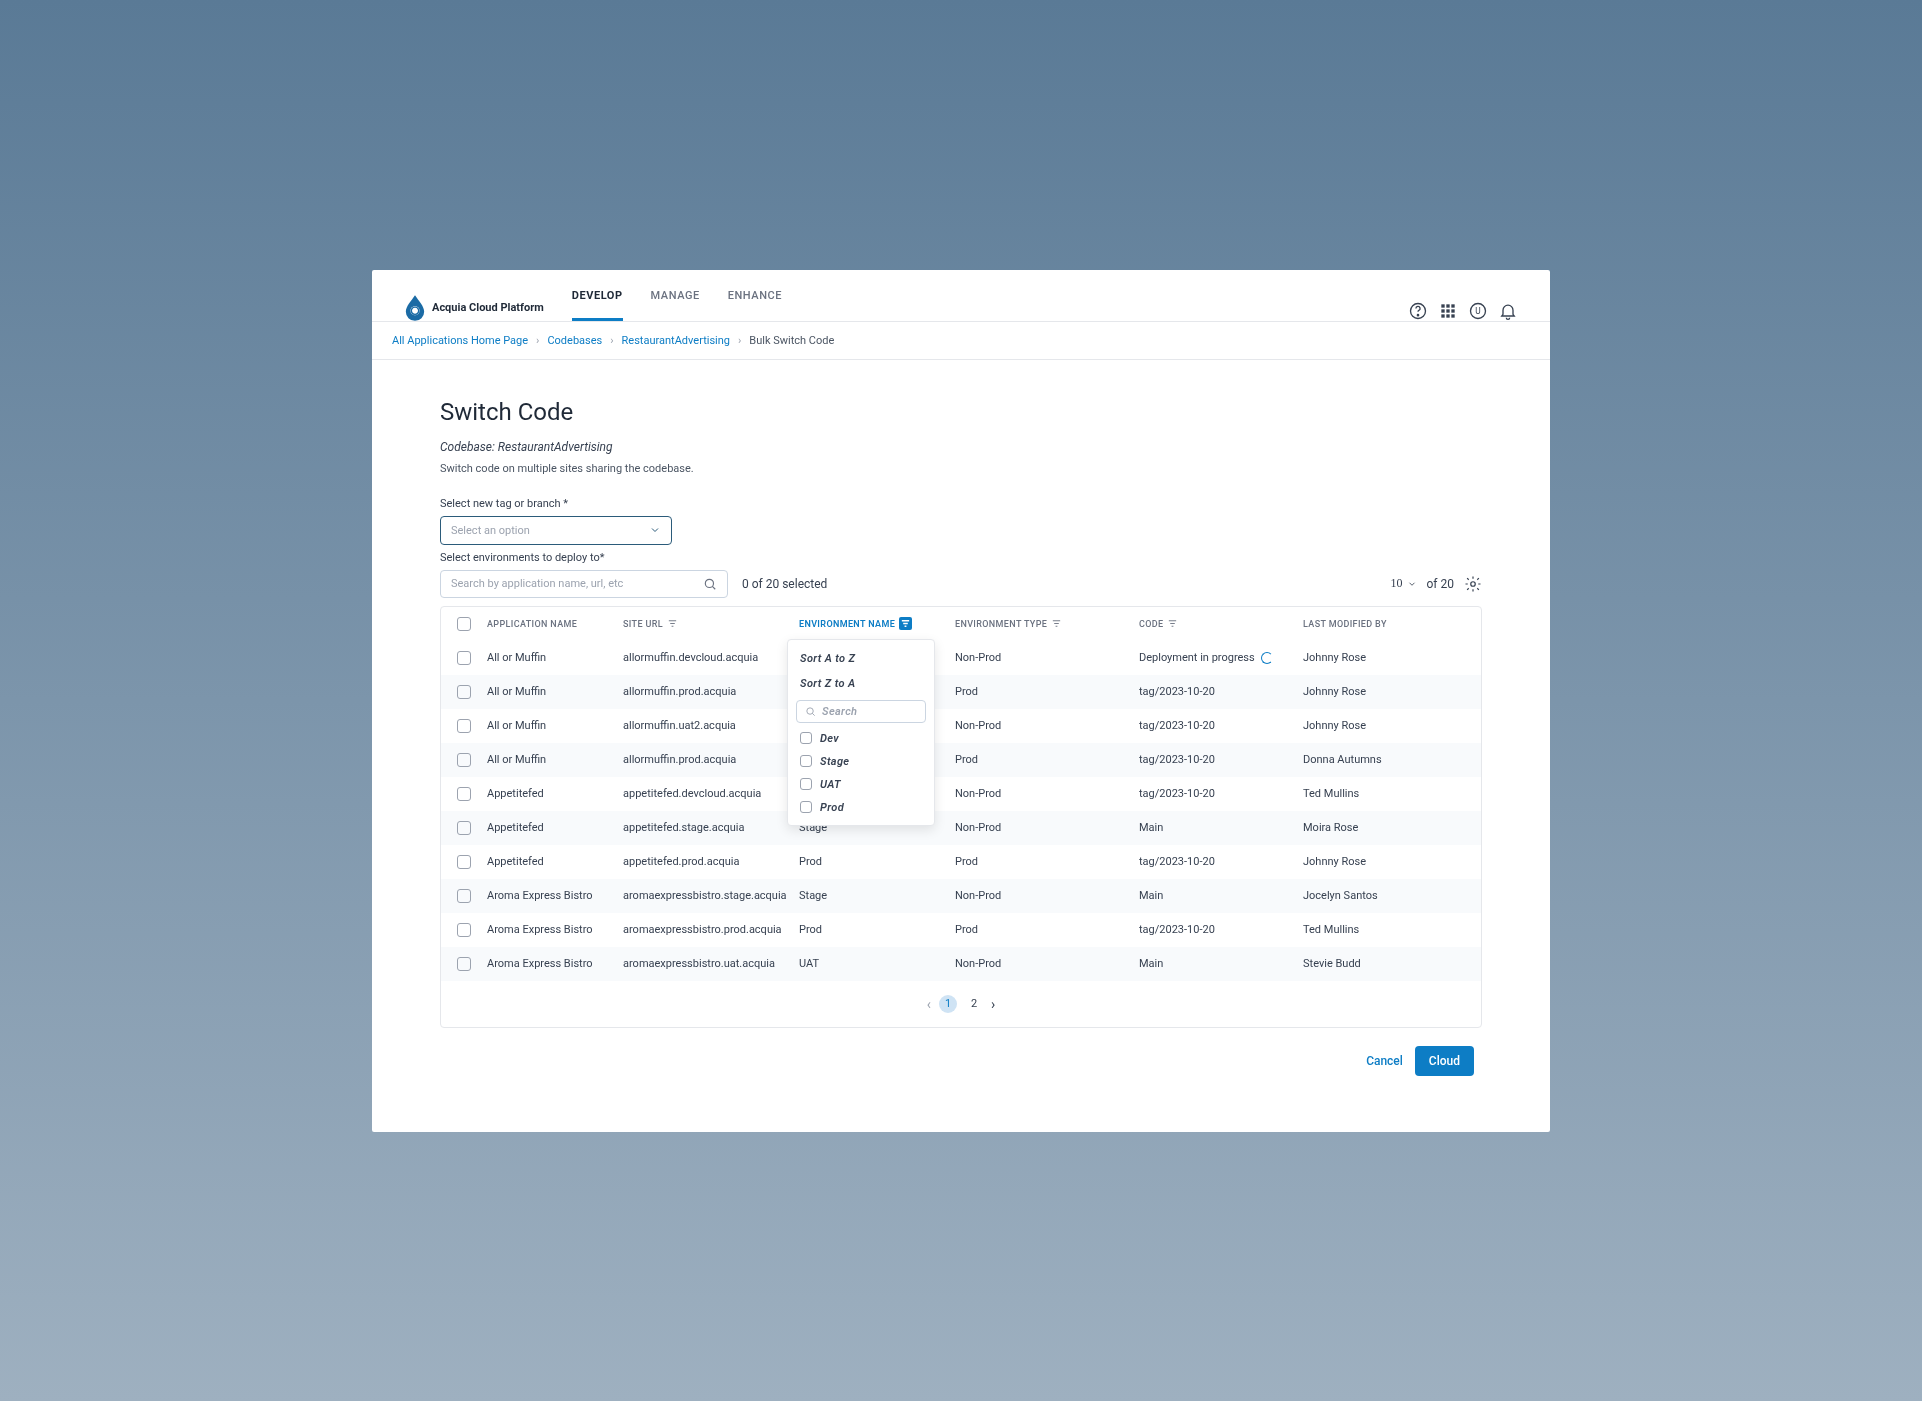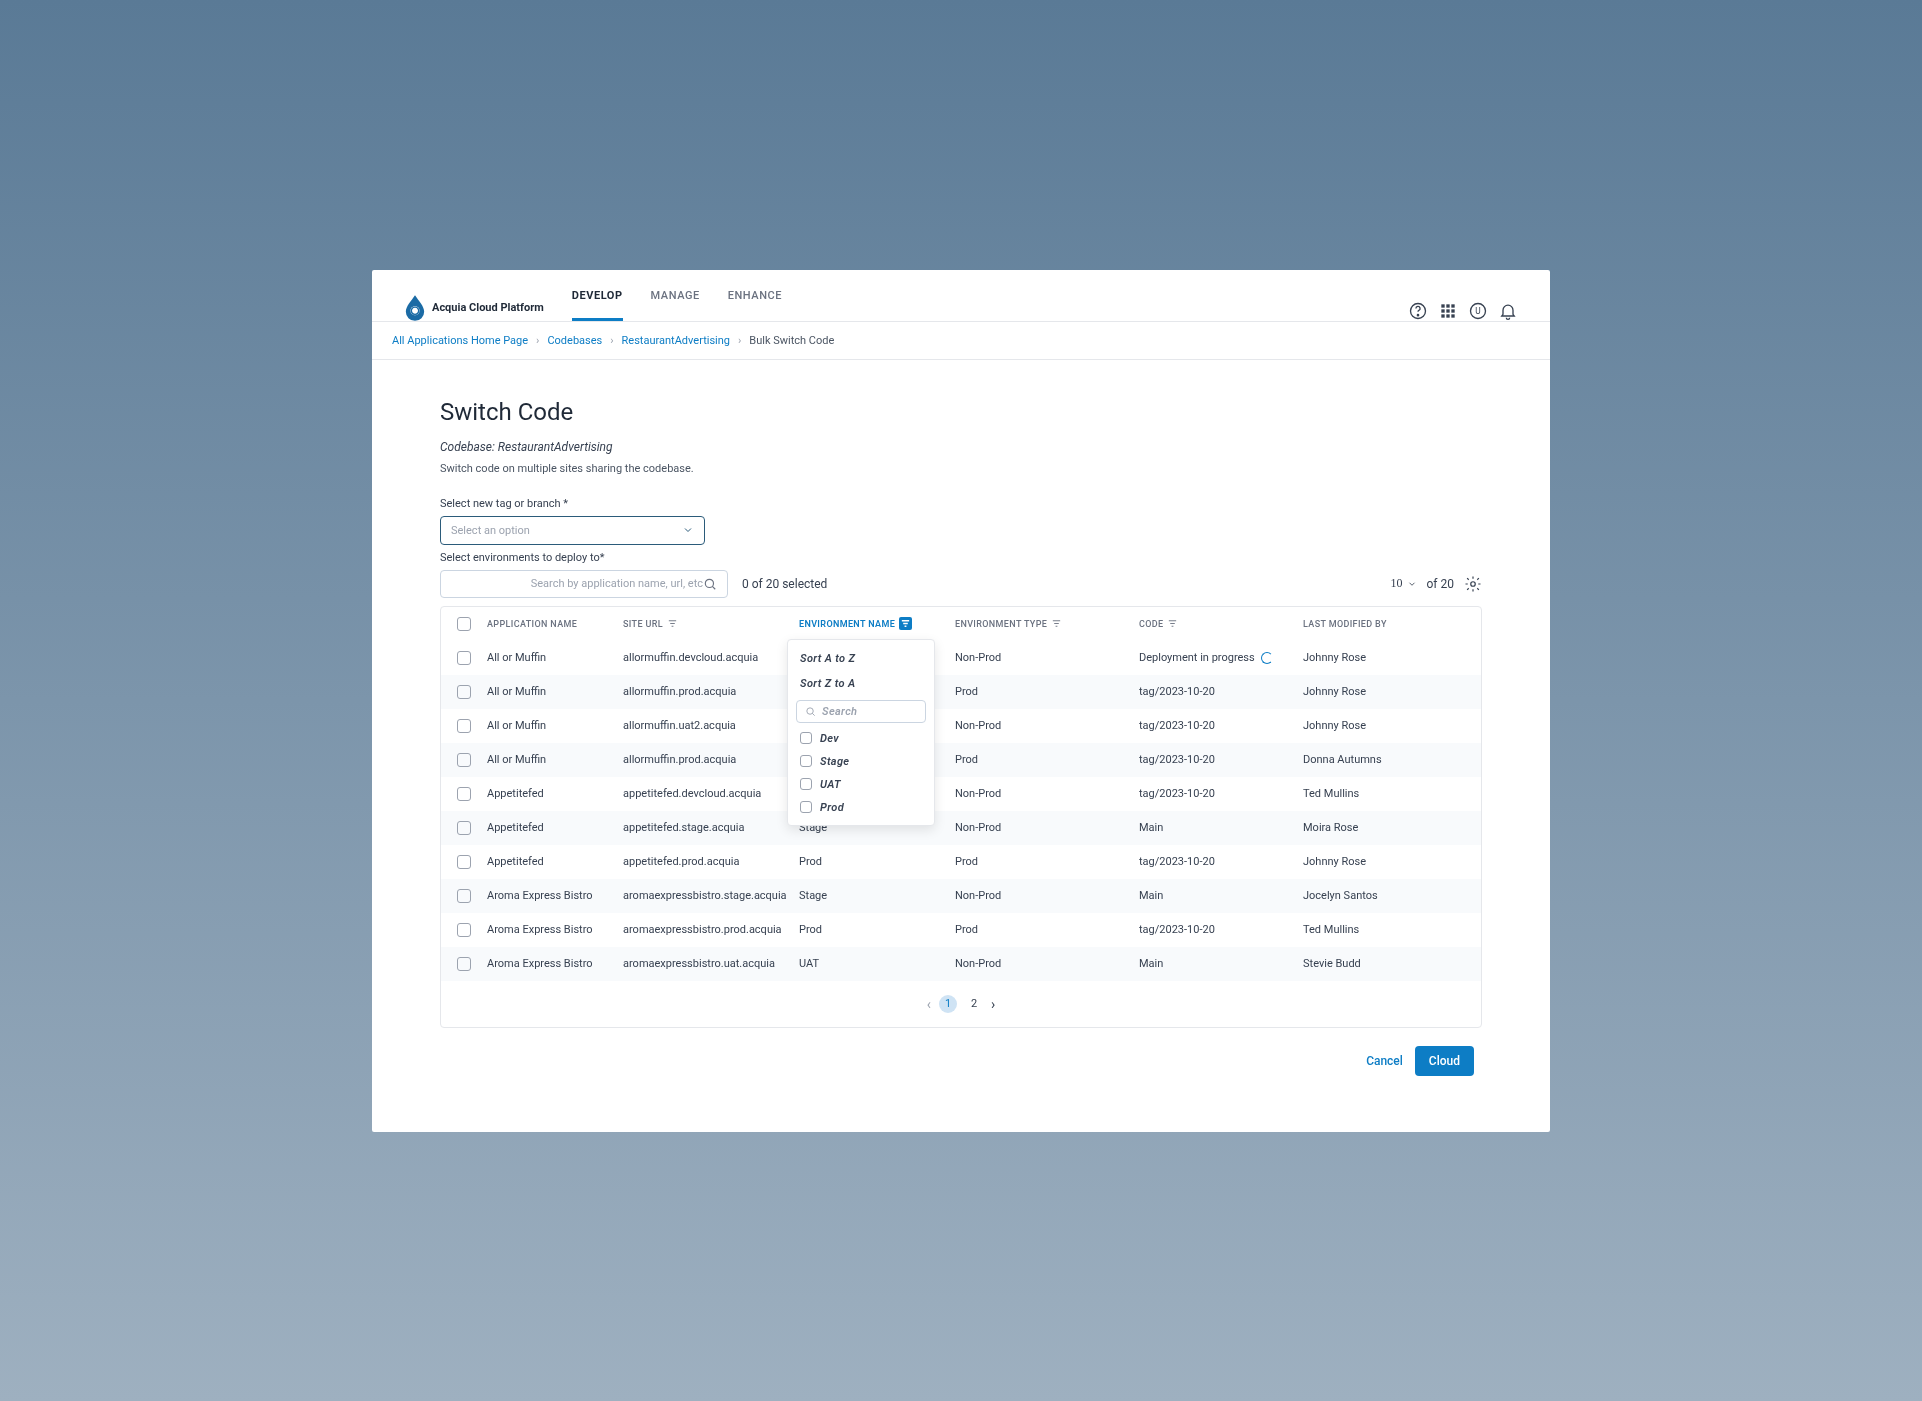--- a/index.html
+++ b/index.html
@@ -59,21 +59,21 @@
 }
 .breadcrumb .link { color: #0d7dc5; cursor: pointer; }
 .breadcrumb .sep { color: #9ca3af; }
 .breadcrumb .current { color: #4b5563; }
 .content { padding: 38px 68px 26px; }
 h1 { font-size: 24px; font-weight: 400; color: #1f2937; margin-bottom: 14px; }
 .subtitle { font-size: 12px; color: #374151; margin-bottom: 8px; font-style: italic; }
 .desc { font-size: 11px; color: #4b5563; margin-bottom: 22px; }
 .field-label { font-size: 11px; color: #374151; margin-bottom: 6px; }
 .select {
-  width: 265px;
+  width: 232px;
   border: 1px solid #2b5b7a;
   border-radius: 4px;
   padding: 7px 10px;
   display: flex;
   justify-content: space-between;
   align-items: center;
   font-size: 11px;
   color: #9ca3af;
   cursor: pointer;
   margin-bottom: 6px;
@@ -83,21 +83,21 @@
   align-items: center;
   gap: 14px;
 }
 .search-box {
   width: 288px;
   border: 1px solid #cbd5e1;
   border-radius: 4px;
   padding: 6px 10px;
   display: flex;
   align-items: center;
-  justify-content: flex-end;
+  justify-content: space-between;
   font-size: 11px;
   color: #9ca3af;
 }
 .selected-count { font-size: 12px; color: #374151; }
 .spacer { flex: 1; }
 .pagesize { display: flex; align-items: center; gap: 10px; font-size: 12px; color: #374151; }
 .pagesize .sel { display: flex; align-items: center; gap: 4px; cursor: pointer; font-family: Liberation Serif, serif; }
 .table {
   border: 1px solid #e5e7eb;
   border-radius: 4px;

